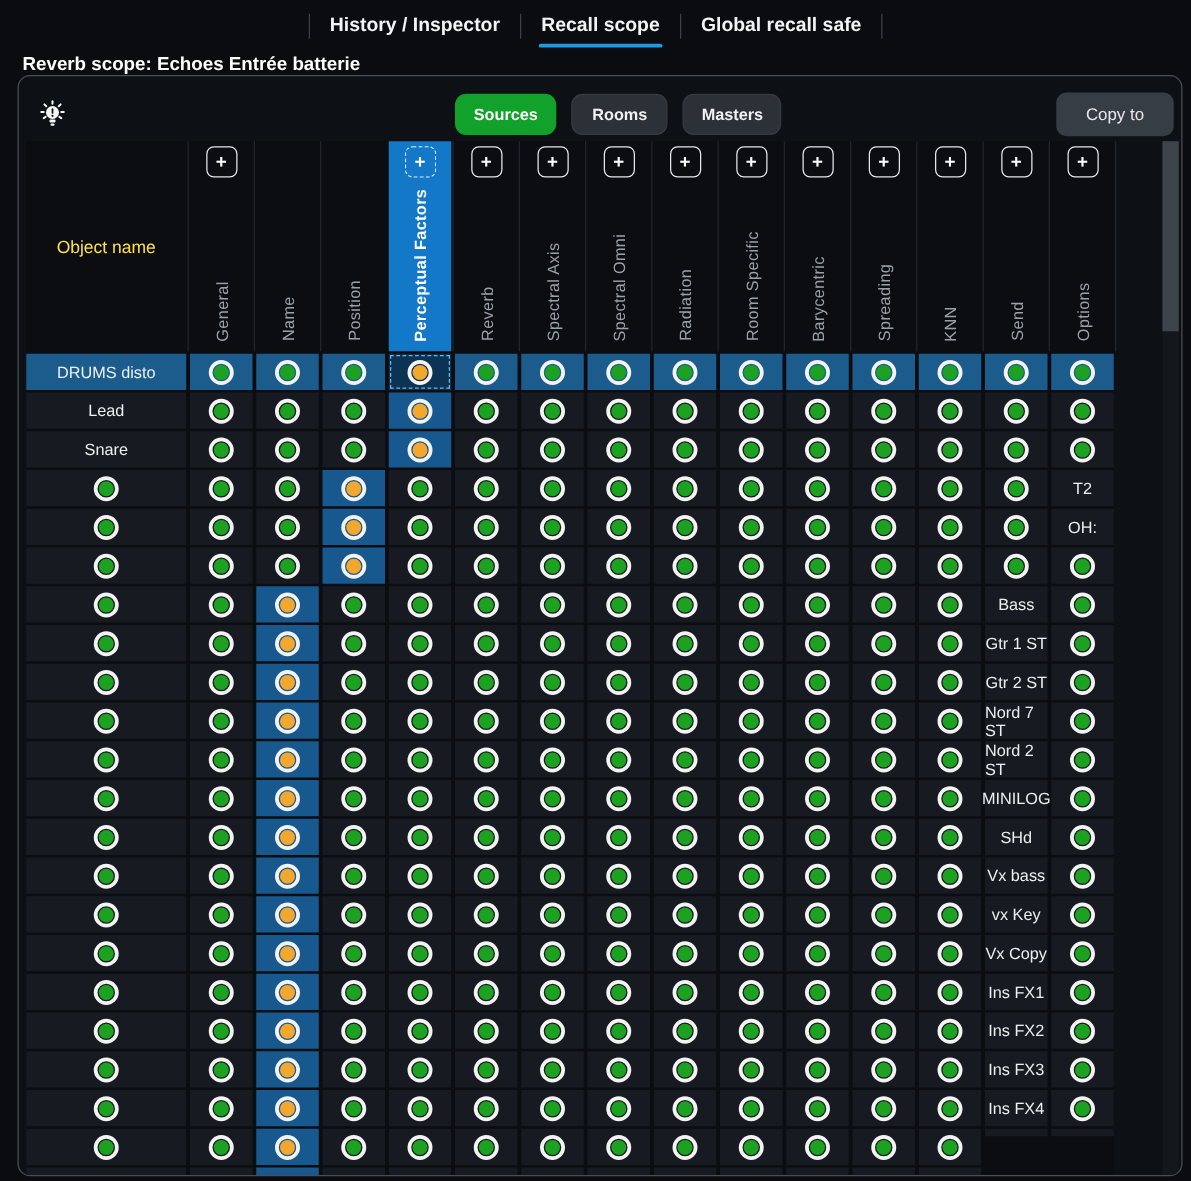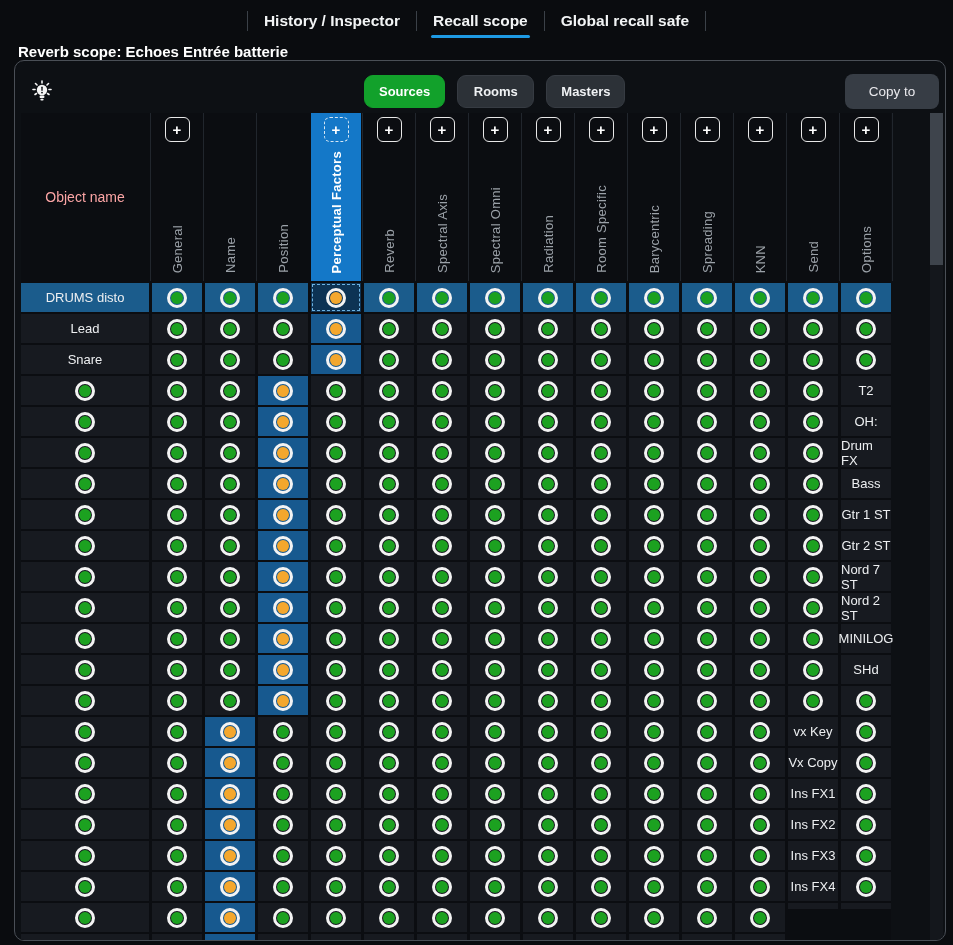--- a/index.html
+++ b/index.html
@@ -27,21 +27,21 @@
 
   
   .grid { position:absolute; left:6px; top:52px; display:grid; grid-template-columns:128px repeat(14,50px); grid-template-rows:168px repeat(21,29px) 6px; gap:2px 3px; background:#0b0d11; }
 
   .hcell { position:relative; display:flex; flex-direction:column; align-items:center; padding:4px 0 8px; }
   .hcell::before { content:""; position:absolute; left:-2px; top:0; bottom:0; width:1px; background:#21262d; }
   .hcell.last::after { content:""; position:absolute; right:-2px; top:0; bottom:0; width:1px; background:#21262d; }
   .hcell.col-highlight { background:var(--hl-header,#1478c8); }
   .hcell.col-highlight::before { background:transparent; }
 
-  .hname { display:flex; align-items:center; justify-content:center; color:#fca5a5; font-size:14px; }
+  .hname { display:flex; align-items:center; justify-content:center; color:#fde047; font-size:14px; }
 
   .plus-btn { width:25px; height:25px; flex:0 0 25px; border:1.5px solid #e8e8e8; border-radius:6px; background:transparent; color:#ffffff; font-size:15px; font-weight:700; line-height:1; display:flex; align-items:center; justify-content:center; }
   .col-highlight .plus-btn { border-style:dashed; border-color:#d5e7f5; }
   .plus-spacer { width:25px; height:25px; flex:0 0 25px; }
 
   .v-label { margin-top:auto; writing-mode:vertical-rl; transform:rotate(180deg); white-space:nowrap; font-size:13px; letter-spacing:.3px; color:#9ba1a8; }
   .col-highlight .v-label { color:#ffffff; font-weight:700; }
 
   .ncell { background:#171a20; display:flex; align-items:center; justify-content:center; font-size:13px; color:#edeff1; }
   .cell { background:#171a20; display:flex; align-items:center; justify-content:center; }
@@ -578,21 +578,20 @@
       <div class="cell">
         <div class="dot" style="border-color: rgb(243, 243, 243);">
           <div class="dot-core" style="background: rgb(28, 161, 32);"></div>
         </div>
       </div>
       <div class="cell">
         <div class="dot" style="border-color: rgb(243, 243, 243);">
           <div class="dot-core" style="background: rgb(28, 161, 32);"></div>
         </div>
       </div>
-      <div class="ncell">Drum FX</div>
       <div class="cell">
         <div class="dot" style="border-color: rgb(243, 243, 243);">
           <div class="dot-core" style="background: rgb(28, 161, 32);"></div>
         </div>
       </div>
       <div class="cell">
         <div class="dot" style="border-color: rgb(243, 243, 243);">
           <div class="dot-core" style="background: rgb(28, 161, 32);"></div>
         </div>
       </div>
@@ -1146,20 +1145,21 @@
       <div class="cell">
         <div class="dot" style="border-color: rgb(243, 243, 243);">
           <div class="dot-core" style="background: rgb(28, 161, 32);"></div>
         </div>
       </div>
       <div class="cell">
         <div class="dot" style="border-color: rgb(243, 243, 243);">
           <div class="dot-core" style="background: rgb(28, 161, 32);"></div>
         </div>
       </div>
+      <div class="ncell">Vx bass</div>
       <div class="cell">
         <div class="dot" style="border-color: rgb(243, 243, 243);">
           <div class="dot-core" style="background: rgb(28, 161, 32);"></div>
         </div>
       </div>
       <div class="cell">
         <div class="dot" style="border-color: rgb(243, 243, 243);">
           <div class="dot-core" style="background: rgb(28, 161, 32);"></div>
         </div>
       </div>

